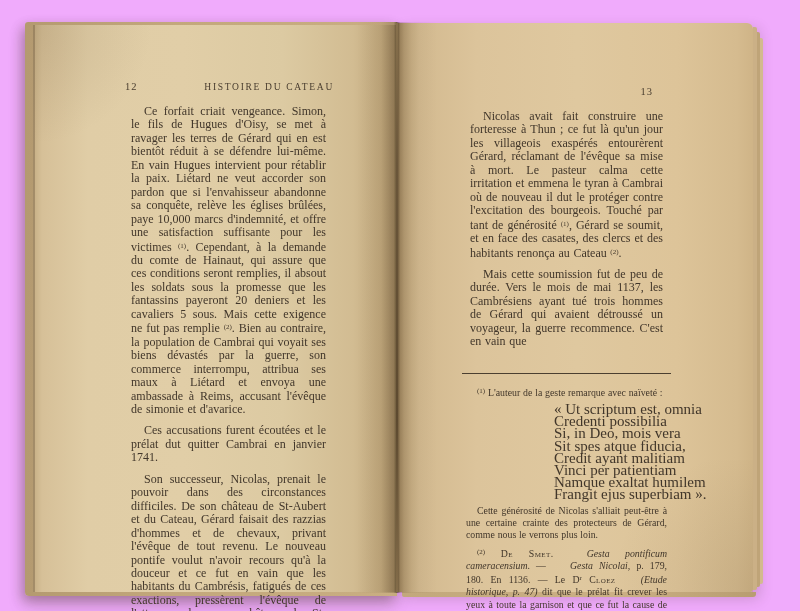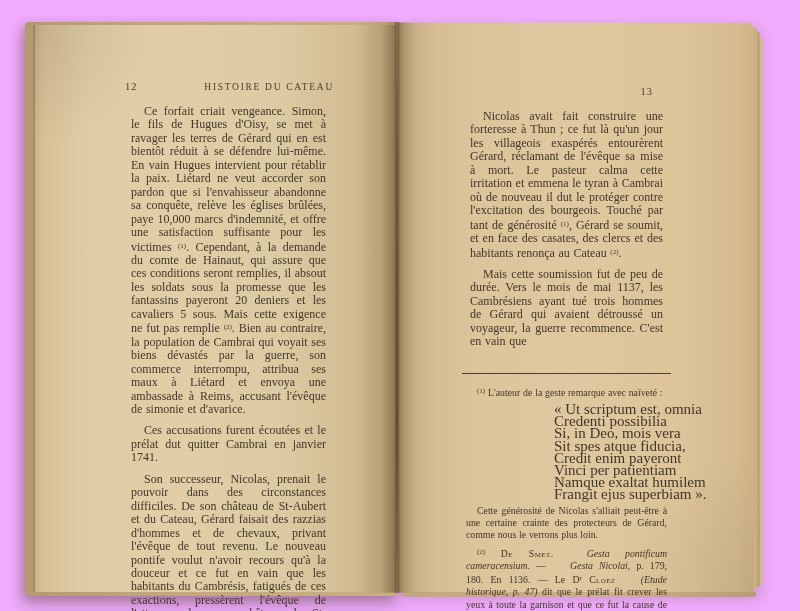--- a/index.html
+++ b/index.html
@@ -137,21 +137,21 @@
     <p class="body-par"><span>Nicolas avait fait construire une forteresse à Thun ; ce fut là qu'un jour les villageois exaspérés entourèrent Gérard, réclamant de l'évêque sa mise à mort. Le pasteur calma cette irritation et emmena le tyran à Cambrai où de nouveau il dut le protéger contre l'excitation des bourgeois. Touché par tant de générosité </span><span class="seg-sup">(1)</span><span>, Gérard se soumit, et en face des casates, des clercs et des habitants renonça au Cateau </span><span class="seg-sup">(2)</span><span>.</span></p>
     <p class="body-par"><span>Mais cette soumission fut de peu de durée. Vers le mois de mai 1137, les Cambrésiens ayant tué trois hommes de Gérard qui avaient détroussé un voyageur, la guerre recommence. C'est en vain que</span></p>
     <hr class="footnote-rule" style="margin-top:24px;">
     <div style="margin-top:11px;">
       <p class="fn-par"><span class="seg-sup">(1)</span><span> L'auteur de la geste remarque avec naïveté :</span></p>
       <div class="verse">
           <div class="verse-line">« Ut scriptum est, omnia</div>
           <div class="verse-line">Credenti possibilia</div>
           <div class="verse-line">Si, in Deo, mois vera</div>
           <div class="verse-line">Sit spes atque fiducia,</div>
-          <div class="verse-line">Credit enim payeront</div>
+          <div class="verse-line">Credit ayant malitiam</div>
           <div class="verse-line">Vinci per patientiam</div>
           <div class="verse-line">Namque exaltat humilem</div>
           <div class="verse-line">Frangit ejus superbiam ».</div>
         </div>
       <p class="fn-par"><span>Cette générosité de Nicolas s'alliait peut-être à une certaine crainte des protecteurs de Gérard, comme nous le verrons plus loin.</span></p>
       <p class="fn-par" style="margin-top:2px;"><span class="seg-sup">(2)</span><span> </span><span class="seg-sc">De Smet</span><span>. </span><span class="seg-it">Gesta pontificum cameracensium</span><span>. — </span><span class="seg-it">Gesta Nicolai</span><span>, p. 179, 180. En 1136. — Le D</span><span class="seg-sup">r</span><span> </span><span class="seg-sc">Cloez</span><span> </span><span class="seg-it">(Etude historique, p. 47)</span><span> dit que le prélat fit crever les yeux à toute la garnison et que ce fut la cause de la reprise des hostilités. Ceci est en contradiction avec le récit de tous les historiens contemporains et concorderait très peu avec le caractère du prélat, de même qu'avec sa conduite après la mort de Gérard.</span></p>
     </div>
   </div>
 
   <div class="gutter"></div>

